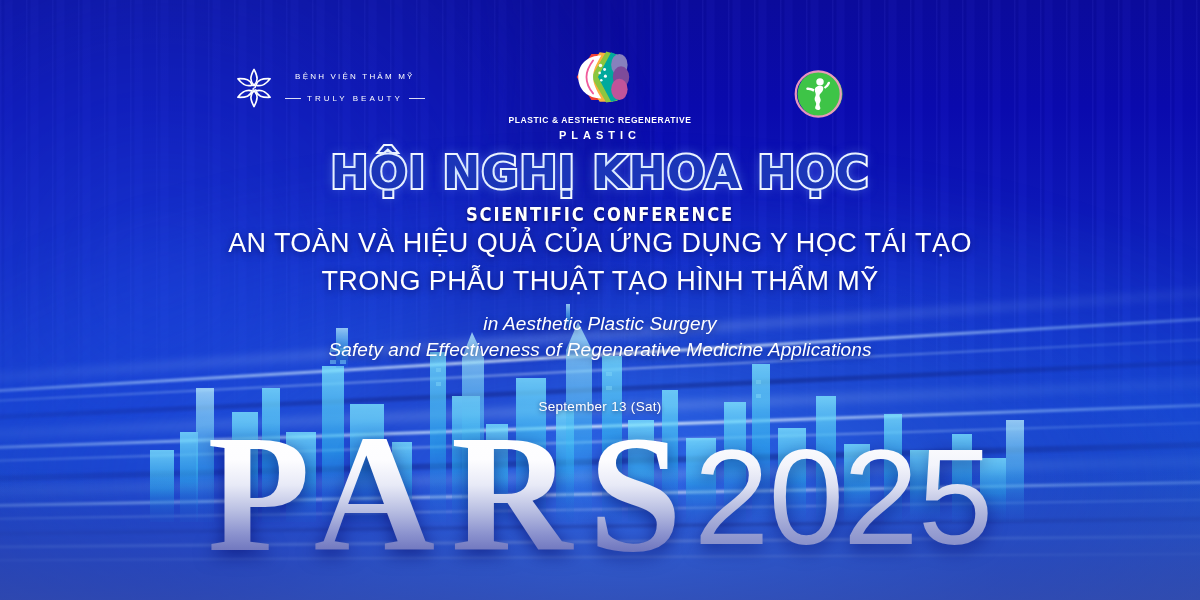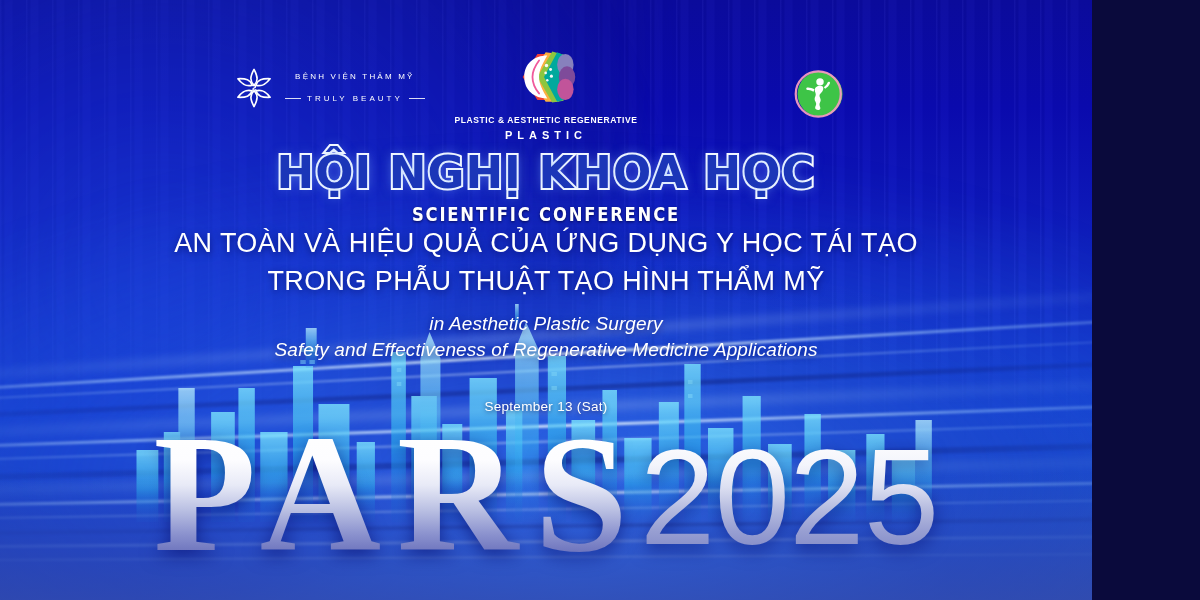--- a/index.html
+++ b/index.html
@@ -5,21 +5,21 @@
 <style>
   * { margin:0; padding:0; box-sizing:border-box; }
   html,body{ background:#0a0a3c; }
   body{
     font-family:"Liberation Sans", sans-serif;
     -webkit-font-smoothing:antialiased;
   }
 
   .banner{
     position:relative;
-    width:1092px; height:600px;
+    width:1200px; height:600px;
     overflow:hidden;
     background:
       radial-gradient(ellipse 900px 420px at 50% 92%, rgba(40,90,220,.95) 0%, rgba(22,50,180,.55) 45%, rgba(0,0,140,0) 72%),
       linear-gradient(180deg,#0c0ca0 0%, #0b0bb2 18%, #0e18bd 34%, #1230c8 52%, #1746cf 68%, #1d4fc4 82%, #2a47a8 100%);
   }
 
   
   .bg-vertical-streaks{
     position:absolute; inset:0;
     background:repeating-linear-gradient(90deg,

